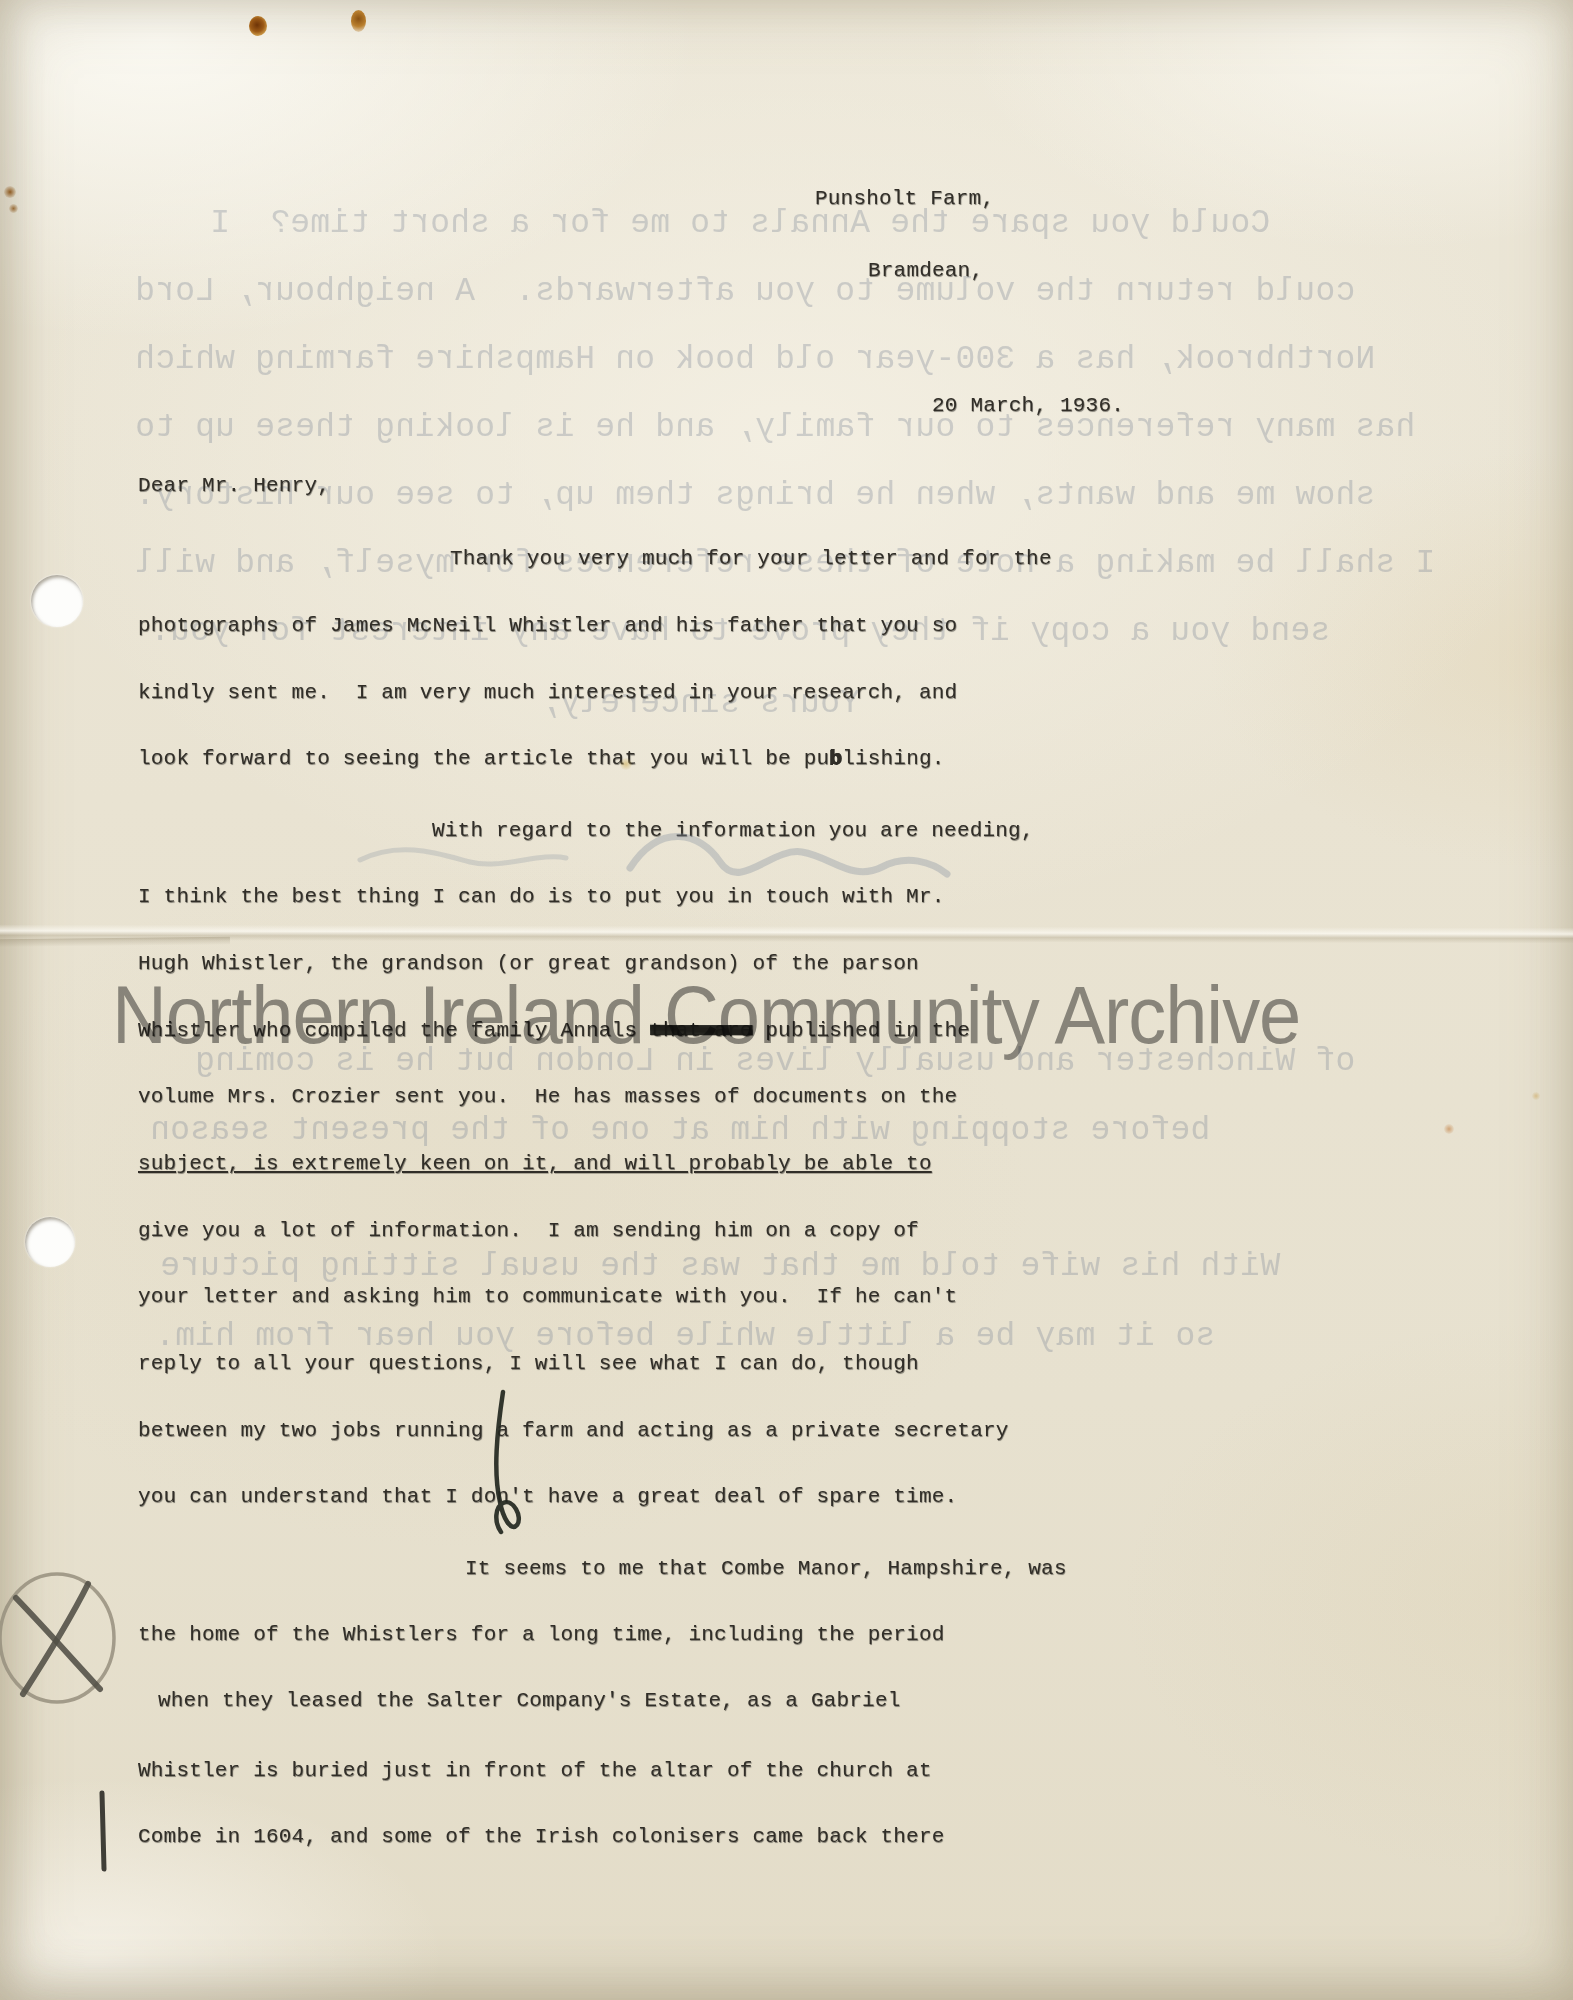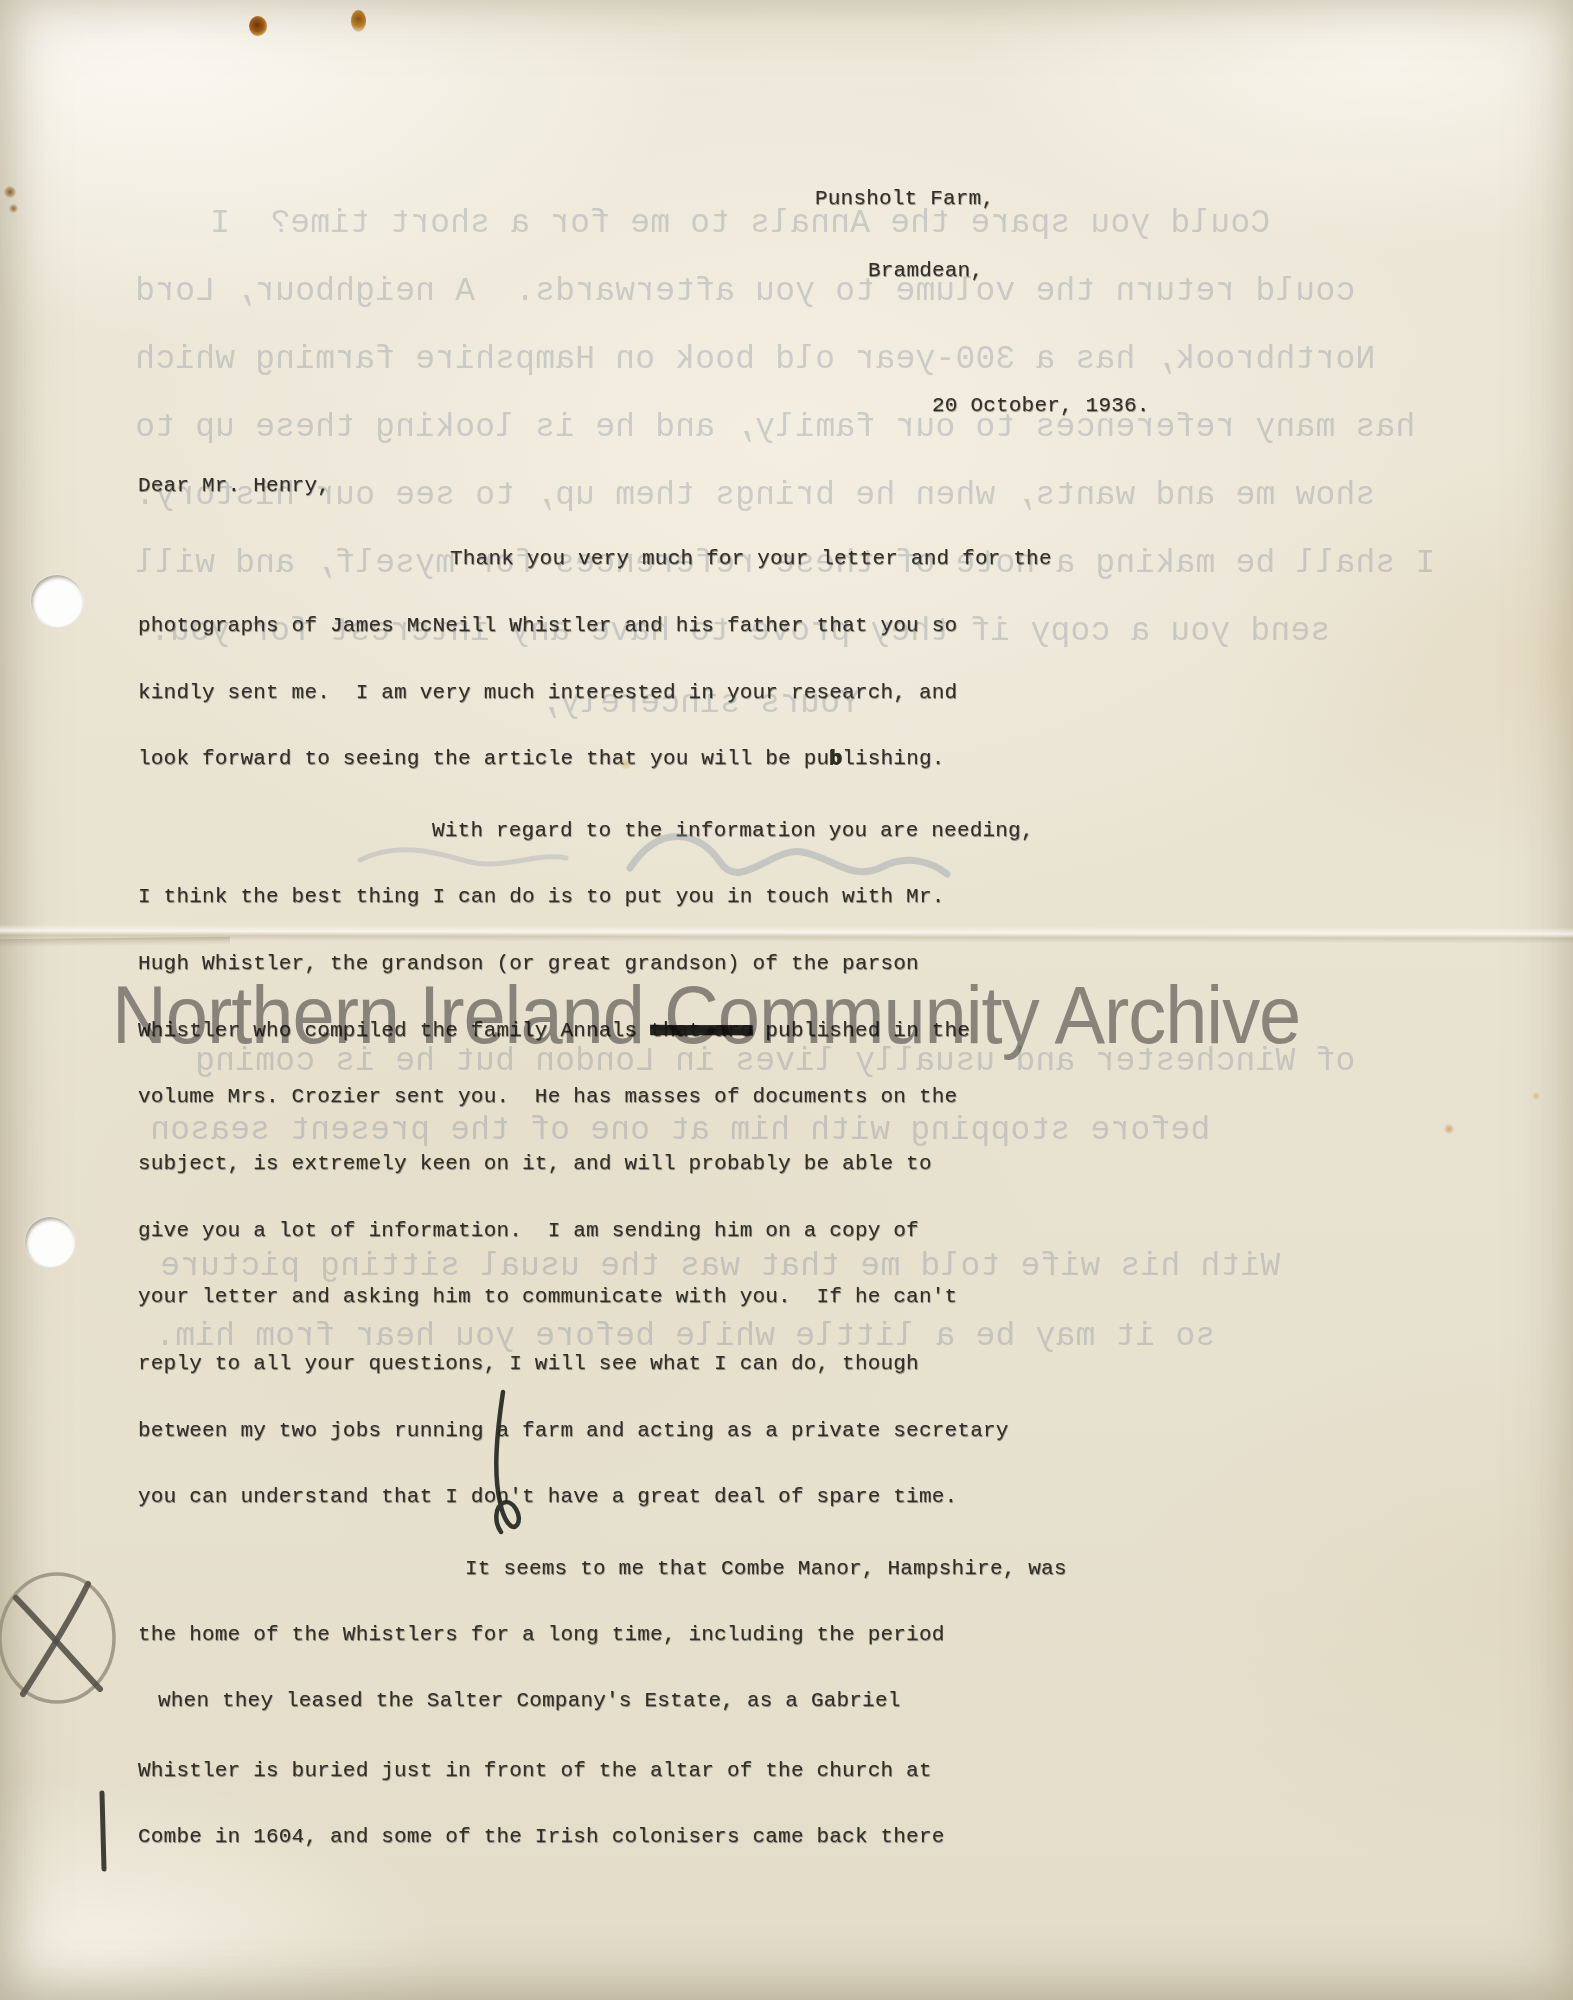--- a/index.html
+++ b/index.html
@@ -84,33 +84,33 @@
   <div class="bl" style="left:195px;top:1043px;">of Winchester and usually lives in London but he is coming</div>
   <div class="bl" style="left:150px;top:1112px;">before stopping with him at one of the present season</div>
   <div class="bl" style="left:160px;top:1248px;">With his wife told me that was the usual sitting picture</div>
   <div class="bl" style="left:155px;top:1318px;">so it may be a little while before you hear from him.</div>
 
   <div class="crease"></div>
   <div class="crease2"></div>
 
   <div class="t" style="left:815px;top:180px;">Punsholt Farm,</div>
   <div class="t" style="left:868px;top:252px;">Bramdean,</div>
-  <div class="t" style="left:932px;top:387px;">20 October, 1936.</div>
+  <div class="t" style="left:932px;top:387px;">20 March, 1936.</div>
   <div class="t" style="left:138px;top:467px;">Dear Mr. Henry,</div>
 
   <div class="t" style="left:450px;top:540px;">Thank you very much for your letter and for the</div>
   <div class="t" style="left:138px;top:607px;">photographs of James McNeill Whistler and his father that you so</div>
   <div class="t" style="left:138px;top:674px;">kindly sent me.  I am very much interested in your research, and</div>
   <div class="t" style="left:138px;top:740px;"><span>look forward to seeing the article that you will be pu</span><span class="overb">b</span><span>lishing.</span></div>
   <div class="t" style="left:432px;top:812px;">With regard to the information you are needing,</div>
   <div class="t" style="left:138px;top:878px;">I think the best thing I can do is to put you in touch with Mr.</div>
   <div class="t" style="left:138px;top:945px;">Hugh Whistler, the grandson (or great grandson) of the parson</div>
   <div class="t" style="left:138px;top:1012px;"><span>Whistler who compiled the family Annals </span><span class="struck">that are</span><span> published in the</span></div>
   <div class="t" style="left:138px;top:1078px;">volume Mrs. Crozier sent you.  He has masses of documents on the</div>
-  <div class="t" style="left:138px;top:1145px;">subject, is extremely keen on it, and will probably be able to</div>
+  <div class="t" style="left:138px;top:1145px;text-decoration:underline;">subject, is extremely keen on it, and will probably be able to</div>
   <div class="t" style="left:138px;top:1212px;">give you a lot of information.  I am sending him on a copy of</div>
   <div class="t" style="left:138px;top:1278px;">your letter and asking him to communicate with you.  If he can't</div>
   <div class="t" style="left:138px;top:1345px;">reply to all your questions, I will see what I can do, though</div>
   <div class="t" style="left:138px;top:1412px;">between my two jobs running a farm and acting as a private secretary</div>
   <div class="t" style="left:138px;top:1478px;">you can understand that I don't have a great deal of spare time.</div>
   <div class="t" style="left:435px;top:1550px;margin-left:30px;">It seems to me that Combe Manor, Hampshire, was</div>
   <div class="t" style="left:138px;top:1616px;">the home of the Whistlers for a long time, including the period</div>
   <div class="t" style="left:138px;top:1682px;margin-left:20px;">when they leased the Salter Company's Estate, as a Gabriel</div>
   <div class="t" style="left:138px;top:1752px;">Whistler is buried just in front of the altar of the church at</div>
   <div class="t" style="left:138px;top:1818px;">Combe in 1604, and some of the Irish colonisers came back there</div>

